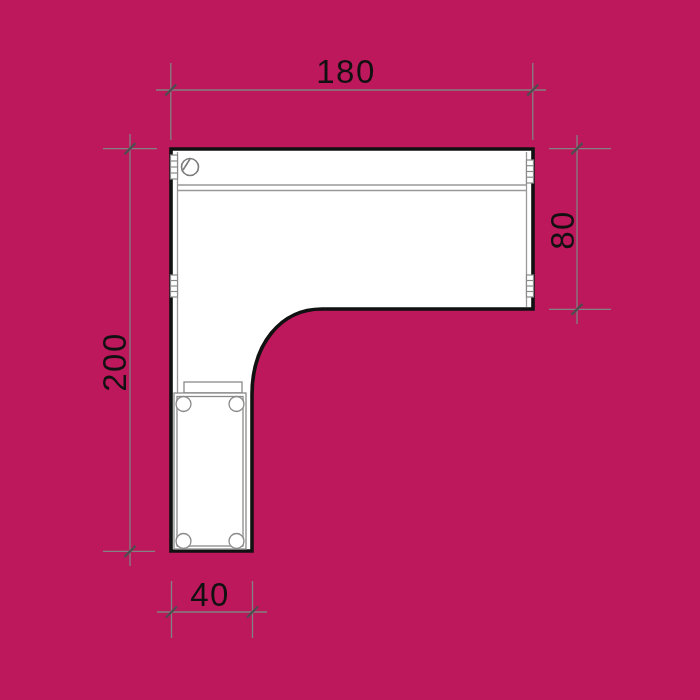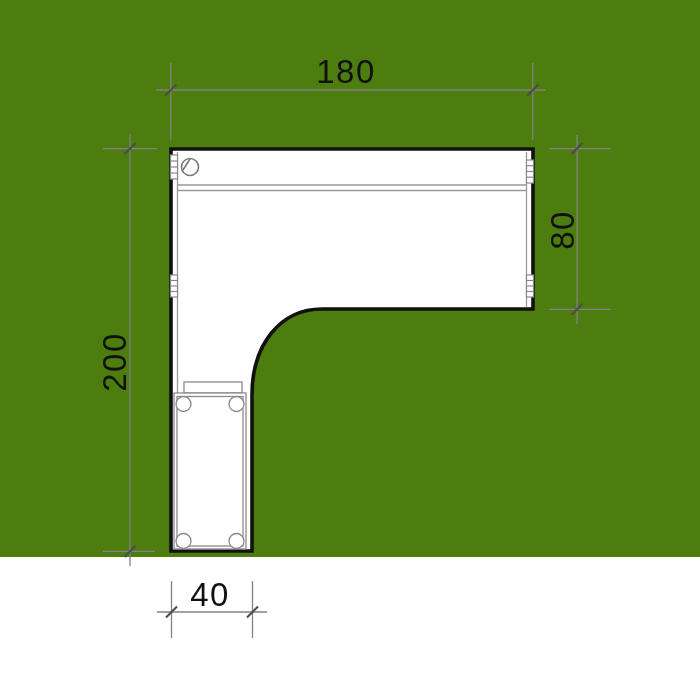--- a/index.html
+++ b/index.html
@@ -7,22 +7,22 @@
     padding: 0;
     background: #ffffff;
     width: 700px;
     height: 700px;
     overflow: hidden;
     font-family: "Liberation Sans", sans-serif;
   }
   .canvas {
     position: relative;
     width: 700px;
-    height: 557px;
-    background: #4d7c0f;
+    height: 700px;
+    background: #be185d;
   }
   svg { display: block; }
   .dim-text {
     font-family: "Liberation Sans", sans-serif;
     font-size: 33px;
     letter-spacing: 1.5px;
     fill: #111111;
   }
 </style>
 </head>

